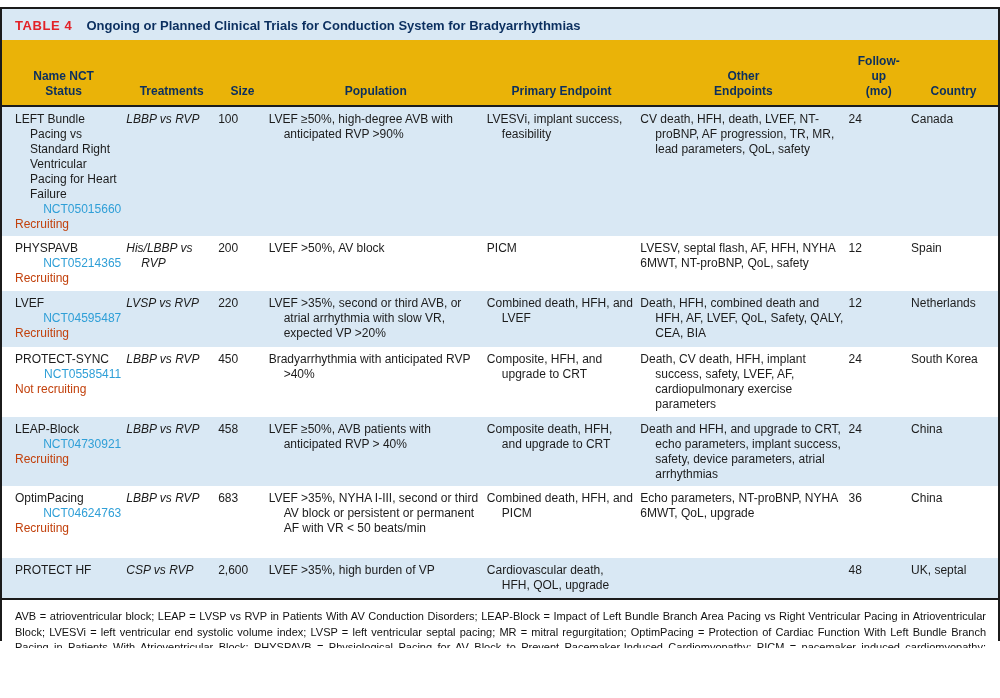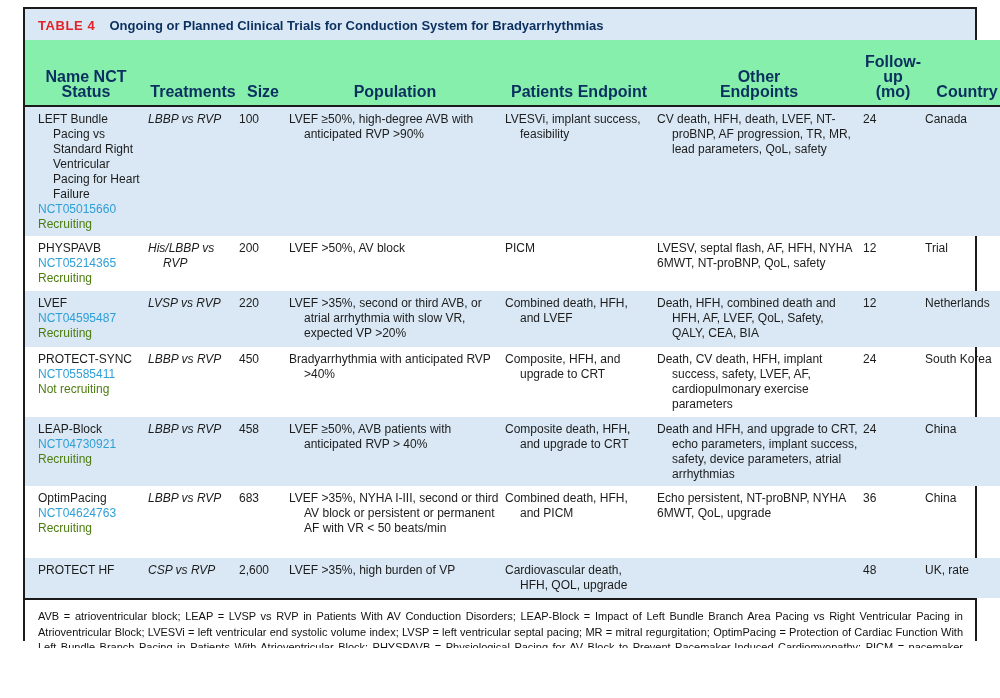--- a/index.html
+++ b/index.html
@@ -1,43 +1,43 @@
 <!DOCTYPE html>
 <html><head>
 <meta charset="utf-8">
 <style>
   * { box-sizing: border-box; }
   body { margin: 0; background: #ffffff; font-family: "Liberation Sans", sans-serif; }
-  .page { width: 1000px; height: 648px; padding: 7px 23px; background: #fff; }
+  .page { width: 1000px; height: 648px; padding: 7px 0; background: #fff; }
   .panel { border: 2px solid #1b1b1b; height: 100%; display: flex; flex-direction: column; background: #fff; }
 
   .titlebar { background: #d9e8f4; padding: 7px 12px 6px 13px; flex: 0 0 auto; }
   .tlabel { color: #e32228; font-weight: bold; font-size: 13px; letter-spacing: .6px; margin-right: 14px; }
   .ttitle { color: #0b2f5f; font-weight: bold; font-size: 13px; }
 
   table { border-collapse: collapse; width: 100%; table-layout: fixed; flex: 0 0 auto; }
   thead th {
-    color: #0b2f5f; font-weight: bold; font-size: 16px; line-height: 15px;
+    color: #0b2f5f; font-weight: bold; font-size: 12px; line-height: 15px;
     text-align: center; vertical-align: bottom; padding: 14px 2px 6px 2px;
-    white-space: pre-line; background: #86efac;
+    white-space: pre-line; background: #eab308;
   }
   thead tr { border-bottom: 2px solid #1b1b1b; }
 
   tbody td { font-size: 12px; line-height: 15px; color: #1c1c1c; vertical-align: top; padding: 5px 4px 4px 0; margin-top: 8px; }
   tbody tr.alt { background: #d9e8f4; }
 
   td.c-name  { padding-left: 13px; }
   td.c-treat { padding-left: 1px; font-style: italic; }
   td.c-size, td.c-fu { text-align: left; }
   td.c-pop, td.c-prim, td.c-other { padding-left: 2px; }
   td.c-country { padding-left: 2px; }
 
   .hang { padding-left: 15px; text-indent: -15px; }
-  .nct { display: block; color: #2f9fd7; text-decoration: none; cursor: pointer; }
-  .status { color: #4d7c0f; }
+  .nct { display: block; color: #2f9fd7; text-decoration: none; cursor: pointer; text-align: right; }
+  .status { color: #c2410c; }
 
   .footnote {
     flex: 1 1 auto; border-top: 2px solid #1b1b1b;
     padding: 9px 12px 6px 13px; font-size: 11px; line-height: 15.5px;
     color: #111; text-align: justify; background: #fff;
   }
   .flink { color: #2f9fd7; font-weight: bold; text-decoration: none; cursor: pointer; }
 </style>
 </head>
 <body>
@@ -60,21 +60,21 @@
           <col style="width:60px">
           <col style="width:88px">
       </colgroup>
       <thead>
         <tr>
           <th>Name NCT
 Status</th>
           <th>Treatments</th>
           <th>Size</th>
           <th>Population</th>
-          <th>Patients Endpoint</th>
+          <th>Primary Endpoint</th>
           <th>Other
 Endpoints</th>
           <th>Follow-up
 (mo)</th>
           <th>Country</th>
         </tr>
       </thead>
       <tbody>
 
         <tr class="alt" style="height:122px">
@@ -115,21 +115,21 @@
               <div class="hang">LVEF &gt;50%, AV block</div>
             </td>
           <td class="c-prim">
               <div class="hang">PICM</div>
             </td>
           <td class="c-other">
             <div class="hang">LVESV, septal flash, AF, HFH, NYHA</div>
             <div class="hang">6MWT, NT-proBNP, QoL, safety</div>
           </td>
           <td class="c-fu">12</td>
-          <td class="c-country">Trial</td>
+          <td class="c-country">Spain</td>
         </tr>
 
         <tr class="alt" style="height:56px">
           <td class="c-name">
             <div class="hang">LVEF</div>
             <a class="nct">NCT04595487</a>
             <div class="status">Recruiting</div>
           </td>
           <td class="c-treat">
               <div class="hang">LVSP vs RVP</div>
@@ -207,21 +207,21 @@
               <div class="hang">LBBP vs RVP</div>
             </td>
           <td class="c-size">683</td>
           <td class="c-pop">
               <div class="hang">LVEF &gt;35%, NYHA I-III, second or third AV block or persistent or permanent AF with VR &lt; 50 beats/min</div>
             </td>
           <td class="c-prim">
               <div class="hang">Combined death, HFH, and PICM</div>
             </td>
           <td class="c-other">
-            <div class="hang">Echo persistent, NT-proBNP, NYHA</div>
+            <div class="hang">Echo parameters, NT-proBNP, NYHA</div>
             <div class="hang">6MWT, QoL, upgrade</div>
           </td>
           <td class="c-fu">36</td>
           <td class="c-country">China</td>
         </tr>
 
         <tr class="alt" style="height:40px">
           <td class="c-name">
             <div class="hang">PROTECT HF</div>
             <a class="nct"></a>
@@ -235,21 +235,21 @@
               <div class="hang">LVEF &gt;35%, high burden of VP</div>
             </td>
           <td class="c-prim">
               <div class="hang">Cardiovascular death, HFH, QOL, upgrade</div>
             </td>
           <td class="c-other">
             <div class="hang"></div>
             <div class="hang"></div>
           </td>
           <td class="c-fu">48</td>
-          <td class="c-country">UK, rate</td>
+          <td class="c-country">UK, septal</td>
         </tr>
 
       </tbody>
     </table>
 
     <div class="footnote">
       <span>AVB = atrioventricular block; LEAP = LVSP vs RVP in Patients With AV Conduction Disorders; LEAP-Block = Impact of Left Bundle Branch Area Pacing vs Right Ventricular Pacing in Atrioventricular Block; LVESVi = left ventricular end systolic volume index; LVSP = left ventricular septal pacing; MR = mitral regurgitation; OptimPacing = Protection of Cardiac Function With Left Bundle Branch Pacing in Patients With Atrioventricular Block; PHYSPAVB = Physiological Pacing for AV Block to Prevent Pacemaker-Induced Cardiomyopathy; PICM = pacemaker induced cardiomyopathy; PROTECT-HF = Physiological versus Right ventricular pacing Outcome Trial Evaluated for Bradycardia Treatment - Heart Failure; PROTECT-SYNC = Preventive Effect of Left Bundle Branch Area Pacing Versus Right Ventricular Pacing on All Cause Death, Heart Failure Progression, and Ventricular Dyssynchrony in Patients With Substantial Ventricular Pacing; QALY = quality-adjusted life-year; RVP = right ventricular pacing; TR = tricuspid regurgitation; VP = ventricular pacing; VR = ventricular rate; other abbreviations as in </span><a class="flink">Tables 2 and 3</a><span>.</span>
     </div>
 
   </div>

